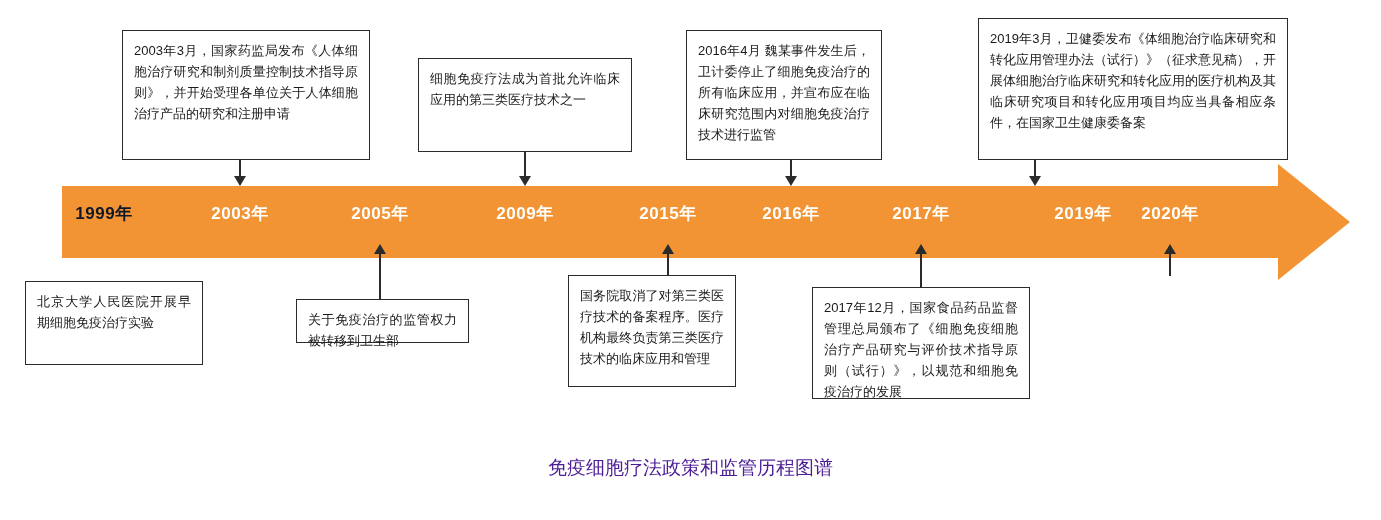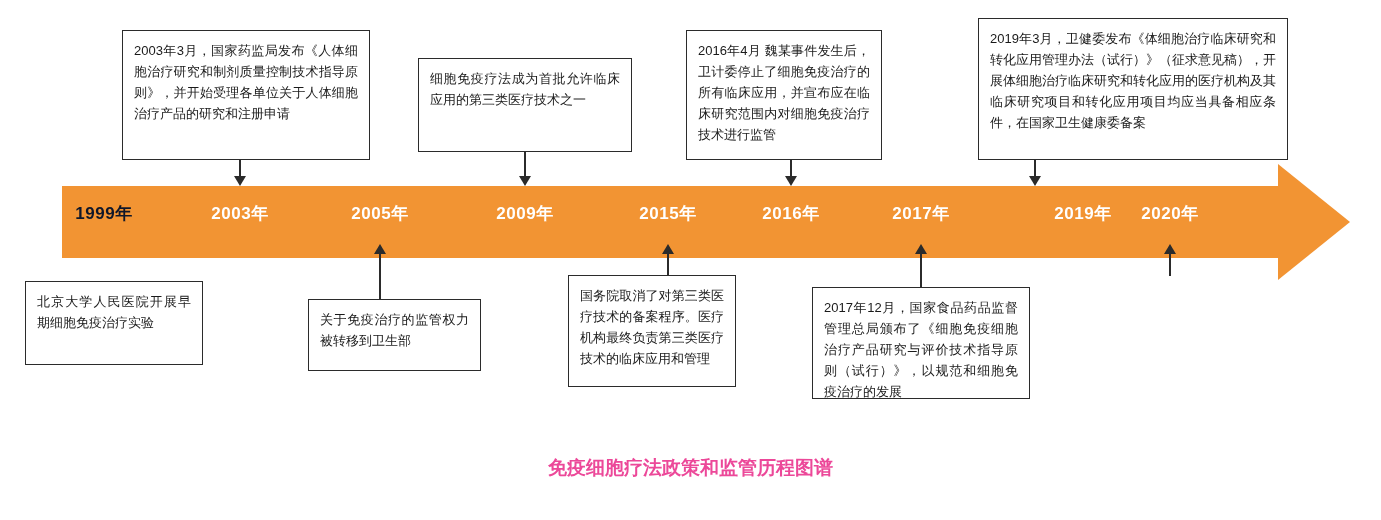--- a/index.html
+++ b/index.html
@@ -88,23 +88,22 @@
   }
 
   
   .caption {
     position: absolute;
     left: 0;
     right: 0;
     top: 455px;
     text-align: center;
     font-size: 19px;
-    color: #ec4899;
+    color: #4c1d95;
     font-family: "Liberation Serif", "DejaVu Serif", serif;
-    font-weight: bold;
   }
 </style>
 </head>
 <body>
 
 <div id="canvas">
 
   <div class="box" style="left:122px; top:30px; width:248px; height:130px;">2003年3月，国家药监局发布《人体细胞治疗研究和制剂质量控制技术指导原则》，并开始受理各单位关于人体细胞治疗产品的研究和注册申请</div>
 
   <div class="box" style="left:418px; top:58px; width:214px; height:94px;">细胞免疫疗法成为首批允许临床应用的第三类医疗技术之一</div>
@@ -145,21 +144,21 @@
   <div class="tip up" style="left:662px; top:244px;"></div>
 
   <div class="conn" style="left:920px; top:252px; height:36px;"></div>
   <div class="tip up" style="left:915px; top:244px;"></div>
 
   <div class="conn" style="left:1169px; top:252px; height:24px;"></div>
   <div class="tip up" style="left:1164px; top:244px;"></div>
 
   <div class="box" style="left:25px; top:281px; width:178px; height:84px;">北京大学人民医院开展早期细胞免疫治疗实验</div>
 
-  <div class="box" style="left:308px; top:299px; width:173px; height:72px;">关于免疫治疗的监管权力被转移到卫生部</div>
+  <div class="box" style="left:296px; top:299px; width:173px; height:44px;">关于免疫治疗的监管权力被转移到卫生部</div>
 
   <div class="box" style="left:568px; top:275px; width:168px; height:112px;">国务院取消了对第三类医疗技术的备案程序。医疗机构最终负责第三类医疗技术的临床应用和管理</div>
 
   <div class="box" style="left:812px; top:287px; width:218px; height:112px;">2017年12月，国家食品药品监督管理总局颁布了《细胞免疫细胞治疗产品研究与评价技术指导原则（试行）》，以规范和细胞免疫治疗的发展</div>
 
 
   <div class="caption">免疫细胞疗法政策和监管历程图谱</div>
 
 </div>
 

